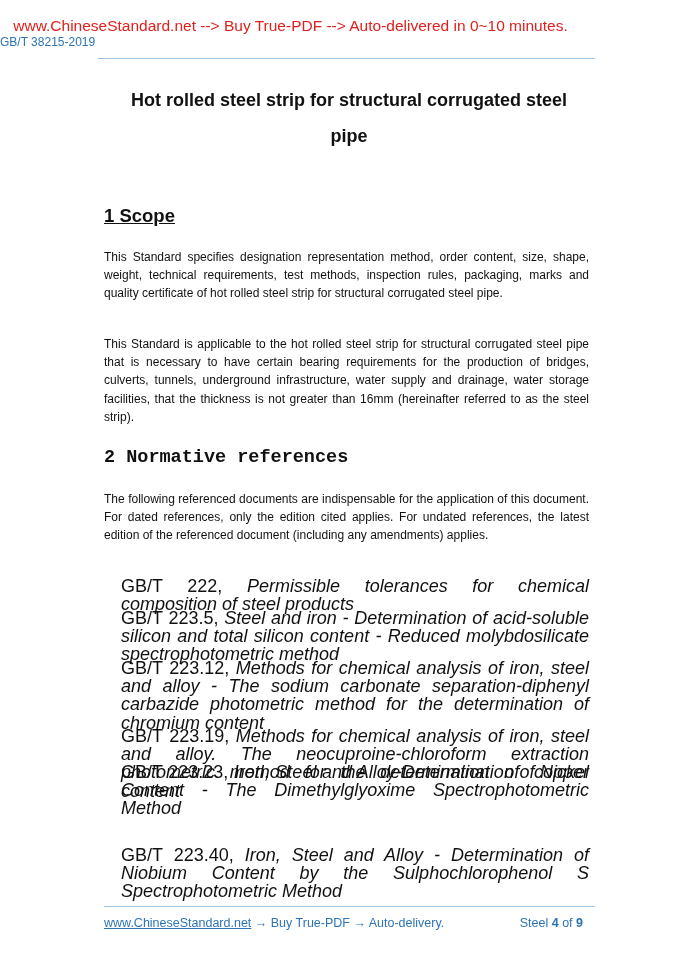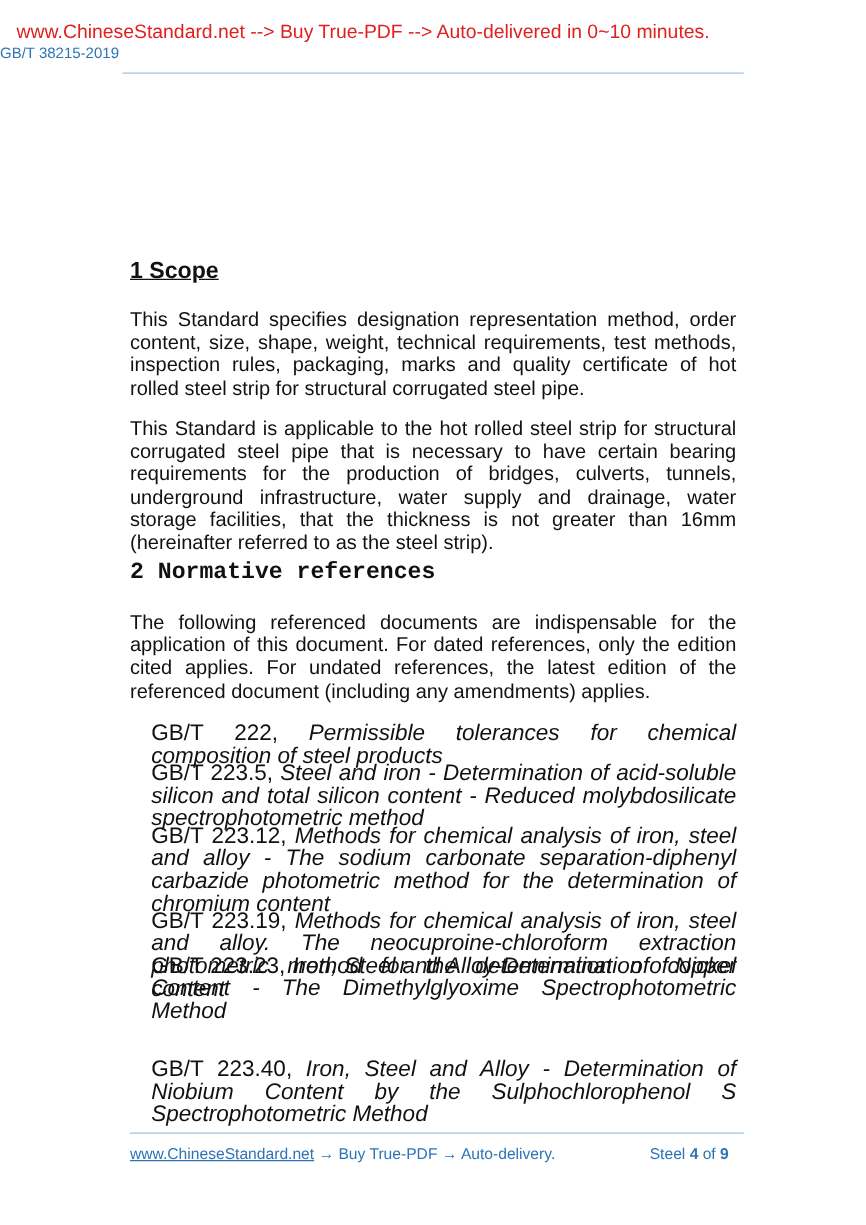--- a/index.html
+++ b/index.html
@@ -2,37 +2,39 @@
 <html><head>
 <meta charset="utf-8">
 <style>
   html, body { margin: 0; padding: 0; background: #ffffff; }
   body { width: 693px; height: 980px; position: relative; overflow: hidden; font-family: "Liberation Sans", sans-serif; color: #111; }
   .promo { position: absolute; top: 17px; left: 0; width: 581px; text-align: center; color: #e0201f; font-size: 15.5px; letter-spacing: 0; white-space: nowrap; }
   .stdno { position: absolute; top: 35px; left: 0; width: 693px; text-align: left; color: #2e74b5; font-size: 12px; }
   .hr-top { position: absolute; top: 58px; left: 98px; width: 497px; height: 1px; background: #9dc3e6; }
   .title { position: absolute; top: 82px; left: 104px; width: 490px; text-align: center; font-weight: bold; font-size: 18px; line-height: 36px; }
   .h1 { position: absolute; left: 104px; font-weight: bold; font-size: 18.5px; }
-  .para { position: absolute; left: 104px; width: 485px; font-size: 16px; line-height: 18.2px; text-align: justify; }
+  .para { position: absolute; left: 104px; width: 485px; font-size: 12px; line-height: 18.2px; text-align: justify; }
   .ref { position: absolute; left: 121px; width: 468px; font-size: 18px; line-height: 18.2px; text-align: justify; }
   .ref i { font-style: italic; }
   .hr-bot { position: absolute; top: 906px; left: 104px; width: 491px; height: 1px; background: #9dc3e6; }
   .footer { position: absolute; top: 916px; left: 104px; width: 491px; font-size: 12.5px; color: #2e74b5; }
   .footer a { color: #2e74b5; text-decoration: underline; }
   .page { position: absolute; right: 12px; top: 0; }
   .page b { font-weight: bold; }
 </style>
 </head>
 <body>
 
 <div class="promo">www.ChineseStandard.net --&gt; Buy True-PDF --&gt; Auto-delivered in 0~10 minutes.</div>
 <div class="stdno">GB/T 38215-2019</div>
 <div class="hr-top"></div>
 
 <div class="title">
+  <div>Hot rolled steel strip for structural corrugated steel</div>
+  <div>pipe</div>
 </div>
 
 <div class="h1" style="top:205px;text-decoration:underline;">1 Scope</div>
 <div class="para" style="top:248px;">This Standard specifies designation representation method, order content, size, shape, weight, technical requirements, test methods, inspection rules, packaging, marks and quality certificate of hot rolled steel strip for structural corrugated steel pipe.</div>
 <div class="para" style="top:335px;">This Standard is applicable to the hot rolled steel strip for structural corrugated steel pipe that is necessary to have certain bearing requirements for the production of bridges, culverts, tunnels, underground infrastructure, water supply and drainage, water storage facilities, that the thickness is not greater than 16mm (hereinafter referred to as the steel strip).</div>
 
 <div class="h1" style="top:447px;font-family:Liberation Mono, monospace;">2 Normative references</div>
 <div class="para" style="top:490px;">The following referenced documents are indispensable for the application of this document. For dated references, only the edition cited applies. For undated references, the latest edition of the referenced document (including any amendments) applies.</div>
 
 <div class="ref" style="top:577px;"><span>GB/T 222, </span><i>Permissible tolerances for chemical composition of steel products</i></div>

